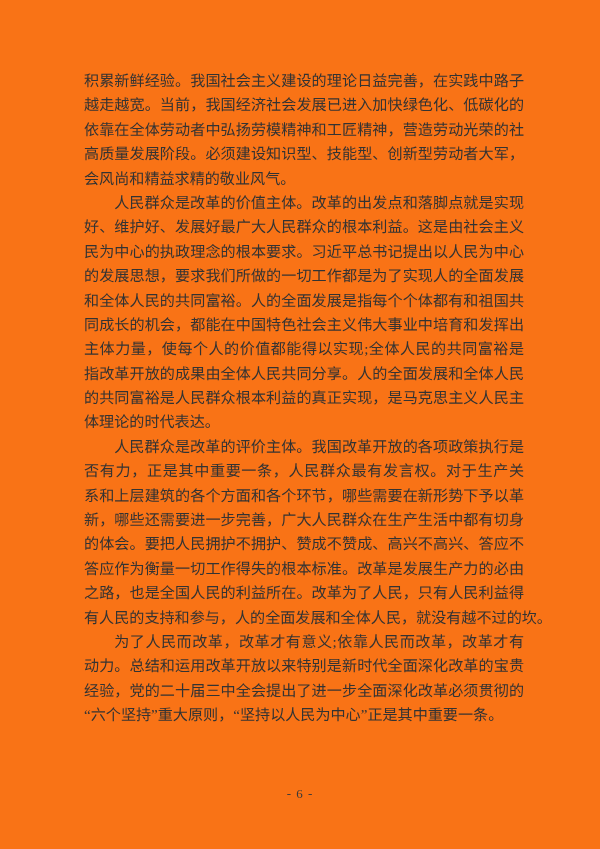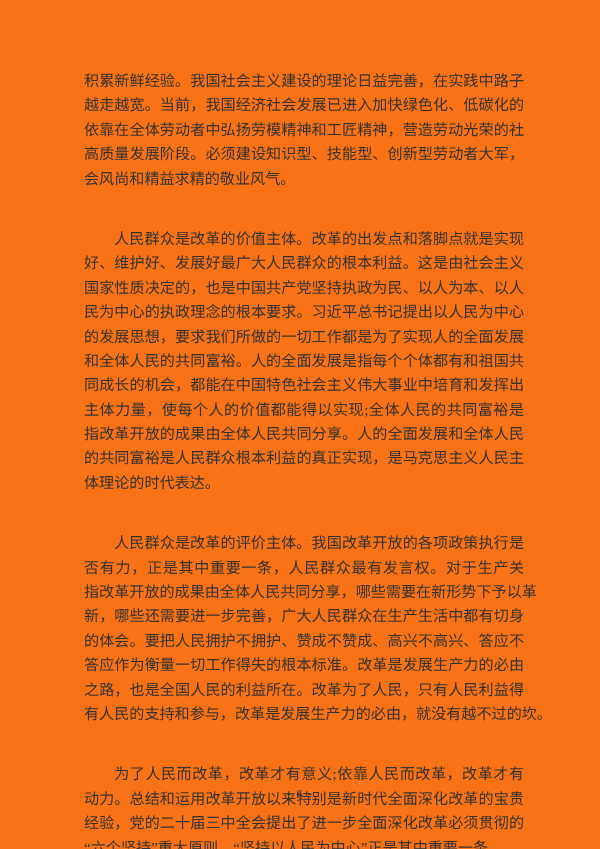--- a/index.html
+++ b/index.html
@@ -31,21 +31,20 @@
       height: 24.4px;
       line-height: 24.4px;
       white-space: nowrap;
       text-align: justify;
       
       text-align-last: justify;
       letter-spacing: 0;
     }
     .line.indent {
       text-indent: 2em;
-      margin-top: 36px;
     }
     .line.end {
       
       text-align-last: left;
       font-family: Liberation Serif, serif;
     }
     .page-number {
       position: absolute;
       left: 0;
       right: 0;
@@ -68,40 +67,39 @@
       <div class="line">积累新鲜经验。我国社会主义建设的理论日益完善，在实践中路子</div>
       <div class="line">越走越宽。当前，我国经济社会发展已进入加快绿色化、低碳化的</div>
       <div class="line">依靠在全体劳动者中弘扬劳模精神和工匠精神，营造劳动光荣的社</div>
       <div class="line">高质量发展阶段。必须建设知识型、技能型、创新型劳动者大军，</div>
       <div class="line end">会风尚和精益求精的敬业风气。</div>
     </div>
 
     <div class="para">
       <div class="line indent">人民群众是改革的价值主体。改革的出发点和落脚点就是实现</div>
       <div class="line">好、维护好、发展好最广大人民群众的根本利益。这是由社会主义</div>
-      <div class="line">国家性质决定的，也是中国共产党坚持执政为民、以人为本、以人</div>
       <div class="line">民为中心的执政理念的根本要求。习近平总书记提出以人民为中心</div>
       <div class="line">的发展思想，要求我们所做的一切工作都是为了实现人的全面发展</div>
       <div class="line">和全体人民的共同富裕。人的全面发展是指每个个体都有和祖国共</div>
       <div class="line">同成长的机会，都能在中国特色社会主义伟大事业中培育和发挥出</div>
       <div class="line">主体力量，使每个人的价值都能得以实现;全体人民的共同富裕是</div>
       <div class="line">指改革开放的成果由全体人民共同分享。人的全面发展和全体人民</div>
       <div class="line">的共同富裕是人民群众根本利益的真正实现，是马克思主义人民主</div>
       <div class="line end">体理论的时代表达。</div>
     </div>
 
     <div class="para">
       <div class="line indent">人民群众是改革的评价主体。我国改革开放的各项政策执行是</div>
       <div class="line">否有力，正是其中重要一条，人民群众最有发言权。对于生产关</div>
-      <div class="line">指改革开放的成果由全体人民共同分享，哪些需要在新形势下予以革</div>
+      <div class="line">系和上层建筑的各个方面和各个环节，哪些需要在新形势下予以革</div>
       <div class="line">新，哪些还需要进一步完善，广大人民群众在生产生活中都有切身</div>
       <div class="line">的体会。要把人民拥护不拥护、赞成不赞成、高兴不高兴、答应不</div>
       <div class="line">答应作为衡量一切工作得失的根本标准。改革是发展生产力的必由</div>
       <div class="line">之路，也是全国人民的利益所在。改革为了人民，只有人民利益得</div>
-      <div class="line end">有人民的支持和参与，改革是发展生产力的必由，就没有越不过的坎。</div>
+      <div class="line end">有人民的支持和参与，人的全面发展和全体人民，就没有越不过的坎。</div>
     </div>
 
     <div class="para">
       <div class="line indent">为了人民而改革，改革才有意义;依靠人民而改革，改革才有</div>
       <div class="line">动力。总结和运用改革开放以来特别是新时代全面深化改革的宝贵</div>
       <div class="line">经验，党的二十届三中全会提出了进一步全面深化改革必须贯彻的</div>
       <div class="line end">“六个坚持”重大原则，“坚持以人民为中心”正是其中重要一条。</div>
     </div>
 
   </div>

